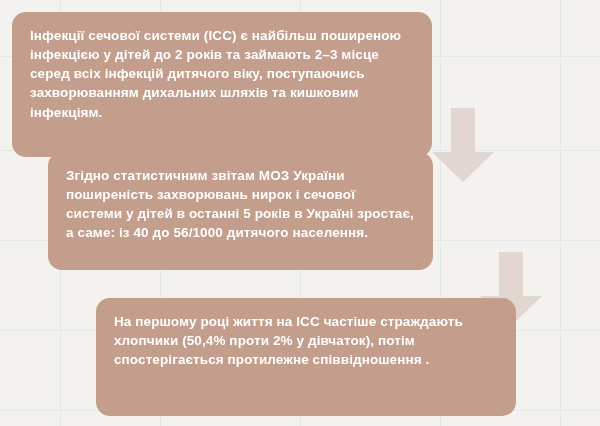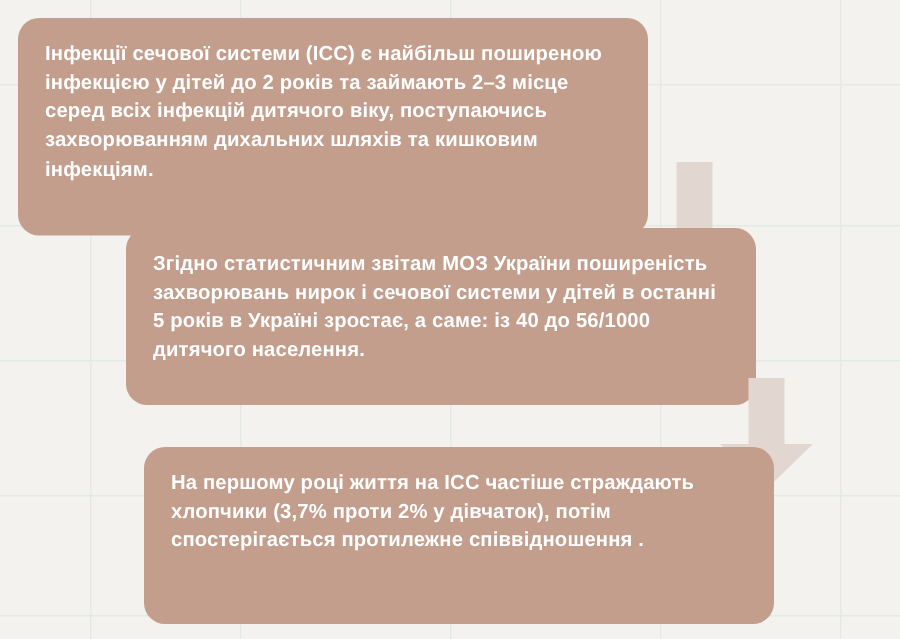--- a/index.html
+++ b/index.html
@@ -43,23 +43,22 @@
   }
   #card1 {
     left: 12px;
     top: 12px;
     width: 420px;
     height: 145px;
   }
   #card2 {
     left: 48px;
     top: 152px;
-    width: 420px;
+    width: 385px;
     height: 118px;
-    margin-left: 36px;
   }
   #card3 {
     left: 96px;
     top: 298px;
     width: 420px;
     height: 118px;
   }
   .arrow {
     position: absolute;
     width: 62px;
@@ -94,15 +93,15 @@
   </div>
 
   <div class="card" id="card2">Згідно статистичним звітам МОЗ України поширеність захворювань нирок і сечової системи у дітей в останні 5 років в Україні зростає, а саме: із 40 до 56/1000 дитячого населення.</div>
 
   <div class="arrow" id="arrow2">
     <svg viewBox="0 0 62 74" xmlns="http://www.w3.org/2000/svg">
       <path d="M19 0 H43 V44 H62 L31 74 L0 44 H19 Z" fill="#e2d7d0"></path>
     </svg>
   </div>
 
-  <div class="card" id="card3">На першому році життя на ІСС частіше страждають хлопчики (3,7% проти 2% у дівчаток), потім спостерігається протилежне співвідношення .</div>
+  <div class="card" id="card3">На першому році життя на ІСС частіше страждають хлопчики (50,4% проти 2% у дівчаток), потім спостерігається протилежне співвідношення .</div>
 
 </div>
 
 </body></html>

